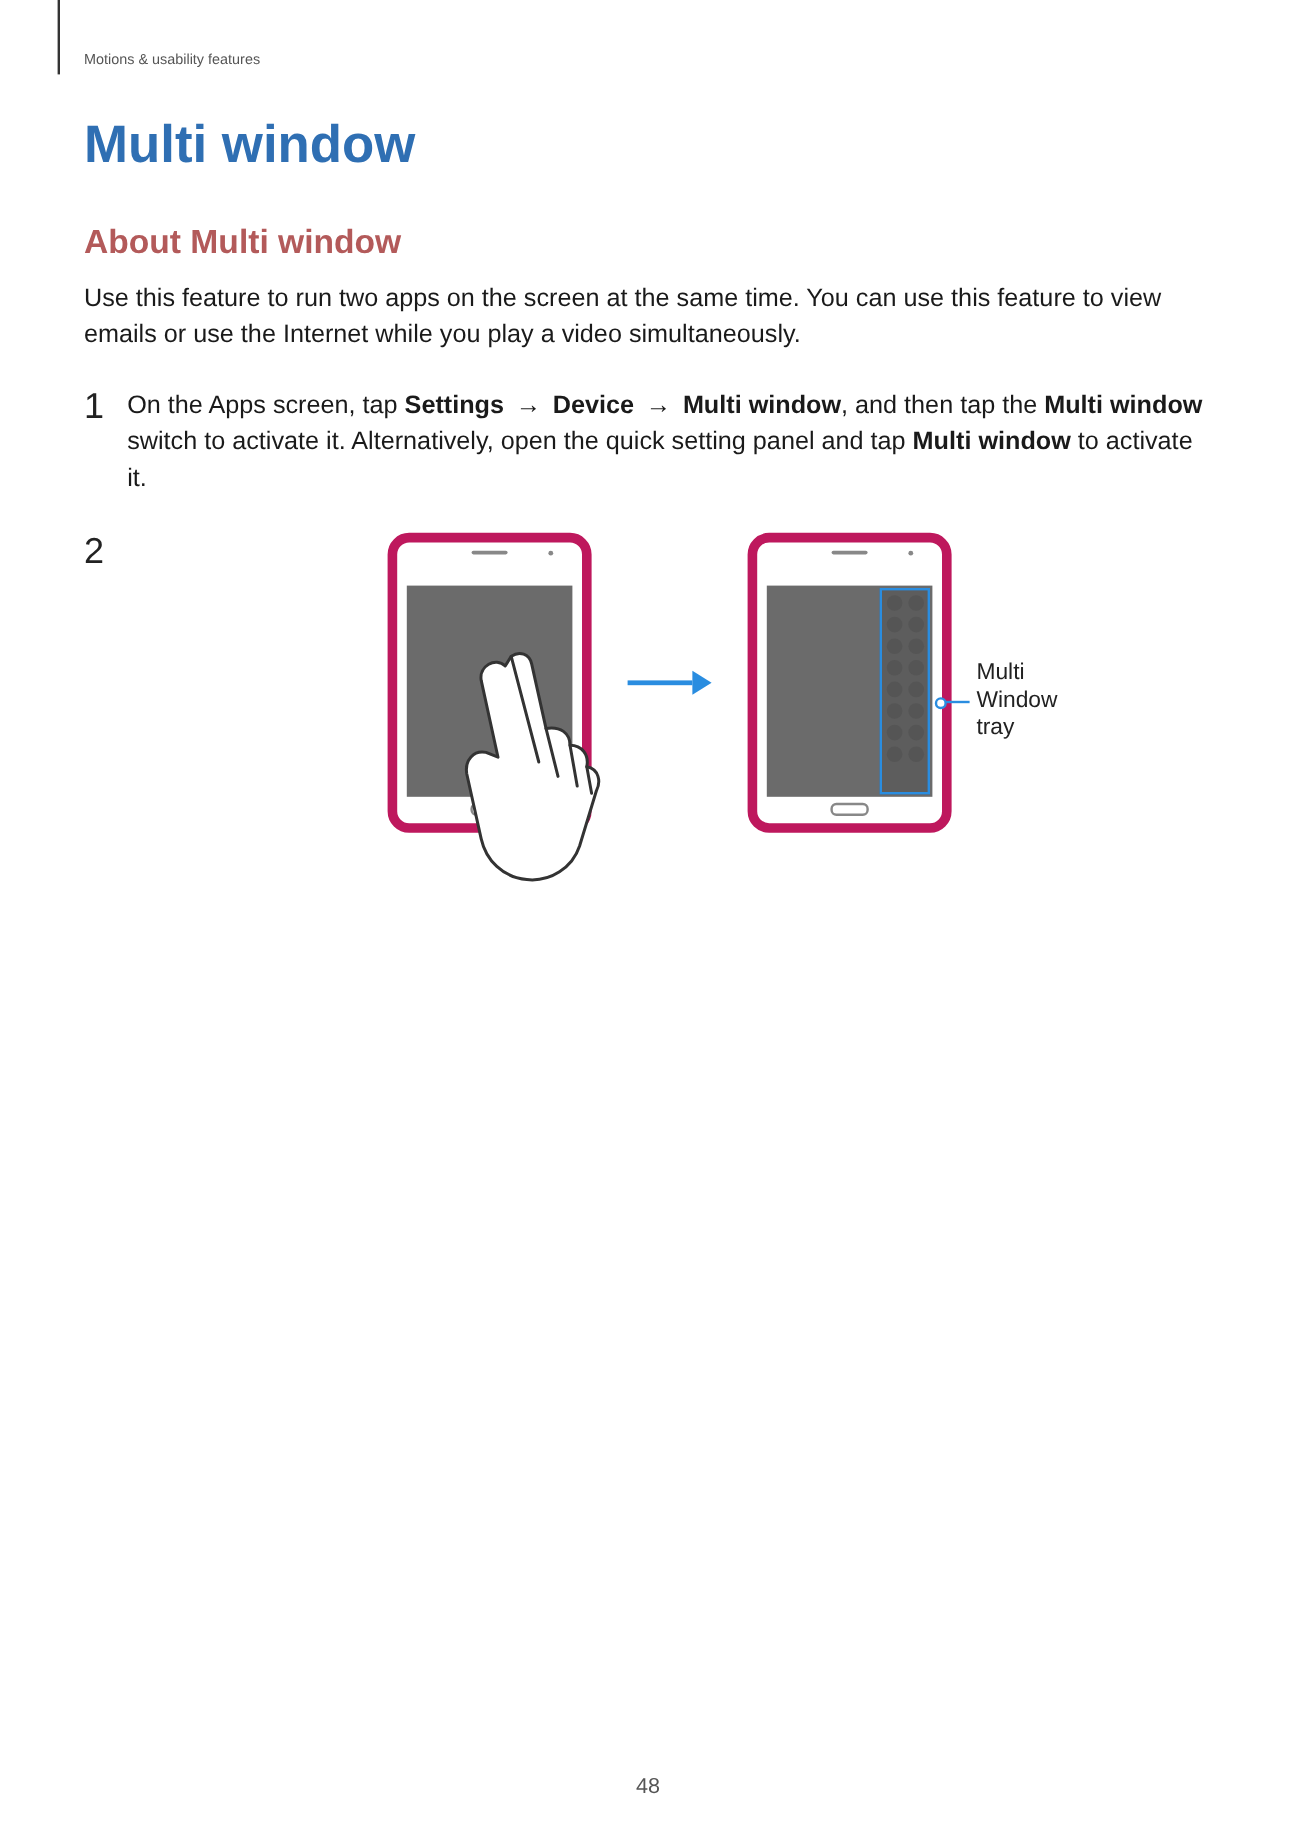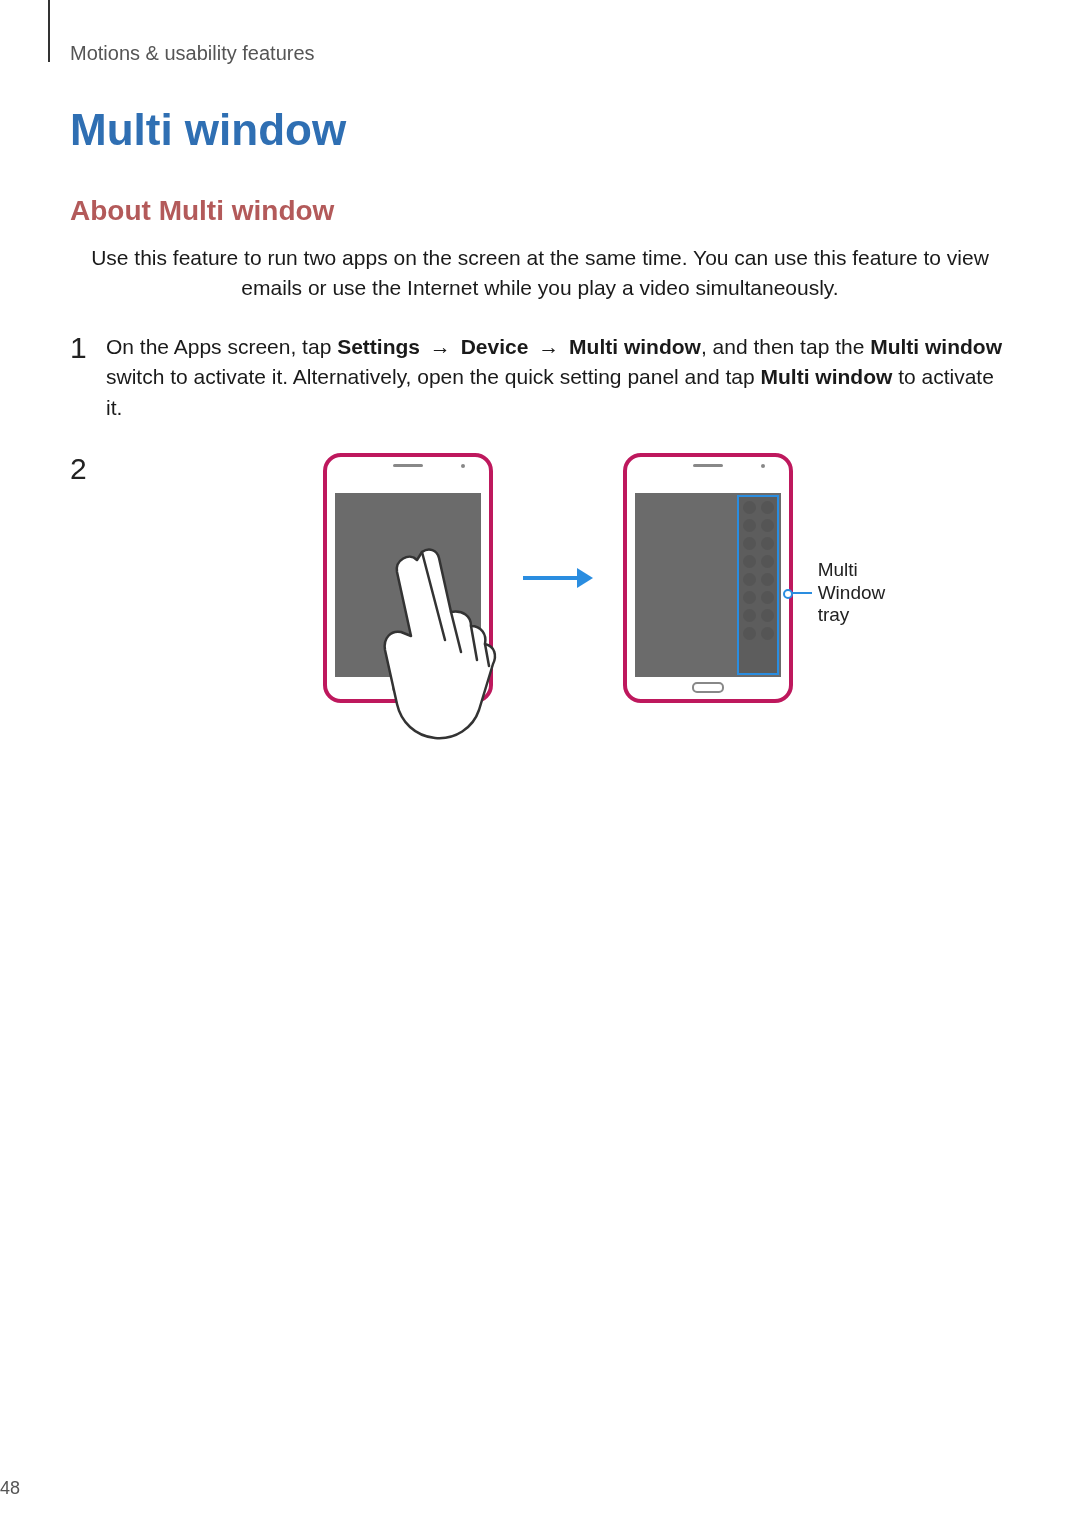--- a/index.html
+++ b/index.html
@@ -18,42 +18,41 @@
   }
   .tab-mark {
     position: absolute;
     left: 48px;
     top: 0;
     width: 2px;
     height: 62px;
     background: #333;
   }
   .running-head {
-    font-size: 20px;
+    font-size: 12px;
     color: #555;
     margin: 12px 0 40px 0;
   }
   h1.title {
     font-size: 44px;
     font-weight: 700;
     color: #2f6fb3;
     margin: 30px 0 40px 0;
   }
   h2.sub {
     font-size: 28px;
     font-weight: 700;
     color: #b35a5a;
     margin: 24px 0 16px 0;
   }
   p.body {
     font-size: 21px;
     line-height: 1.45;
     margin: 0 0 28px 0;
     color: #1a1a1a;
-    text-align: center;
   }
   ol.steps {
     list-style: none;
     padding: 0;
     margin: 0;
     counter-reset: step;
   }
   ol.steps > li {
     position: relative;
     padding-left: 36px;
@@ -81,21 +80,21 @@
     display: flex;
     align-items: center;
     justify-content: center;
     gap: 30px;
     margin-top: 10px;
     position: relative;
   }
   .tablet {
     width: 170px;
     height: 250px;
-    border: 4px solid #be185d;
+    border: 8px solid #be185d;
     border-radius: 18px;
     background: #fff;
     position: relative;
     box-sizing: border-box;
     padding: 36px 8px 22px 8px;
   }
   .tablet .speaker {
     position: absolute;
     top: 7px; left: 50%;
     transform: translateX(-50%);
@@ -222,21 +221,21 @@
   .callout .label {
     font-size: 19px;
     color: #222;
     margin-left: 6px;
     line-height: 1.2;
   }
   .page-num {
     position: absolute;
     bottom: 28px;
     left: 0; right: 0;
-    text-align: left;
+    text-align: center;
     font-size: 18px;
     color: #555;
   }
 </style>
 </head>
 <body>
 
 <div class="page">
   <div class="tab-mark"></div>
 

